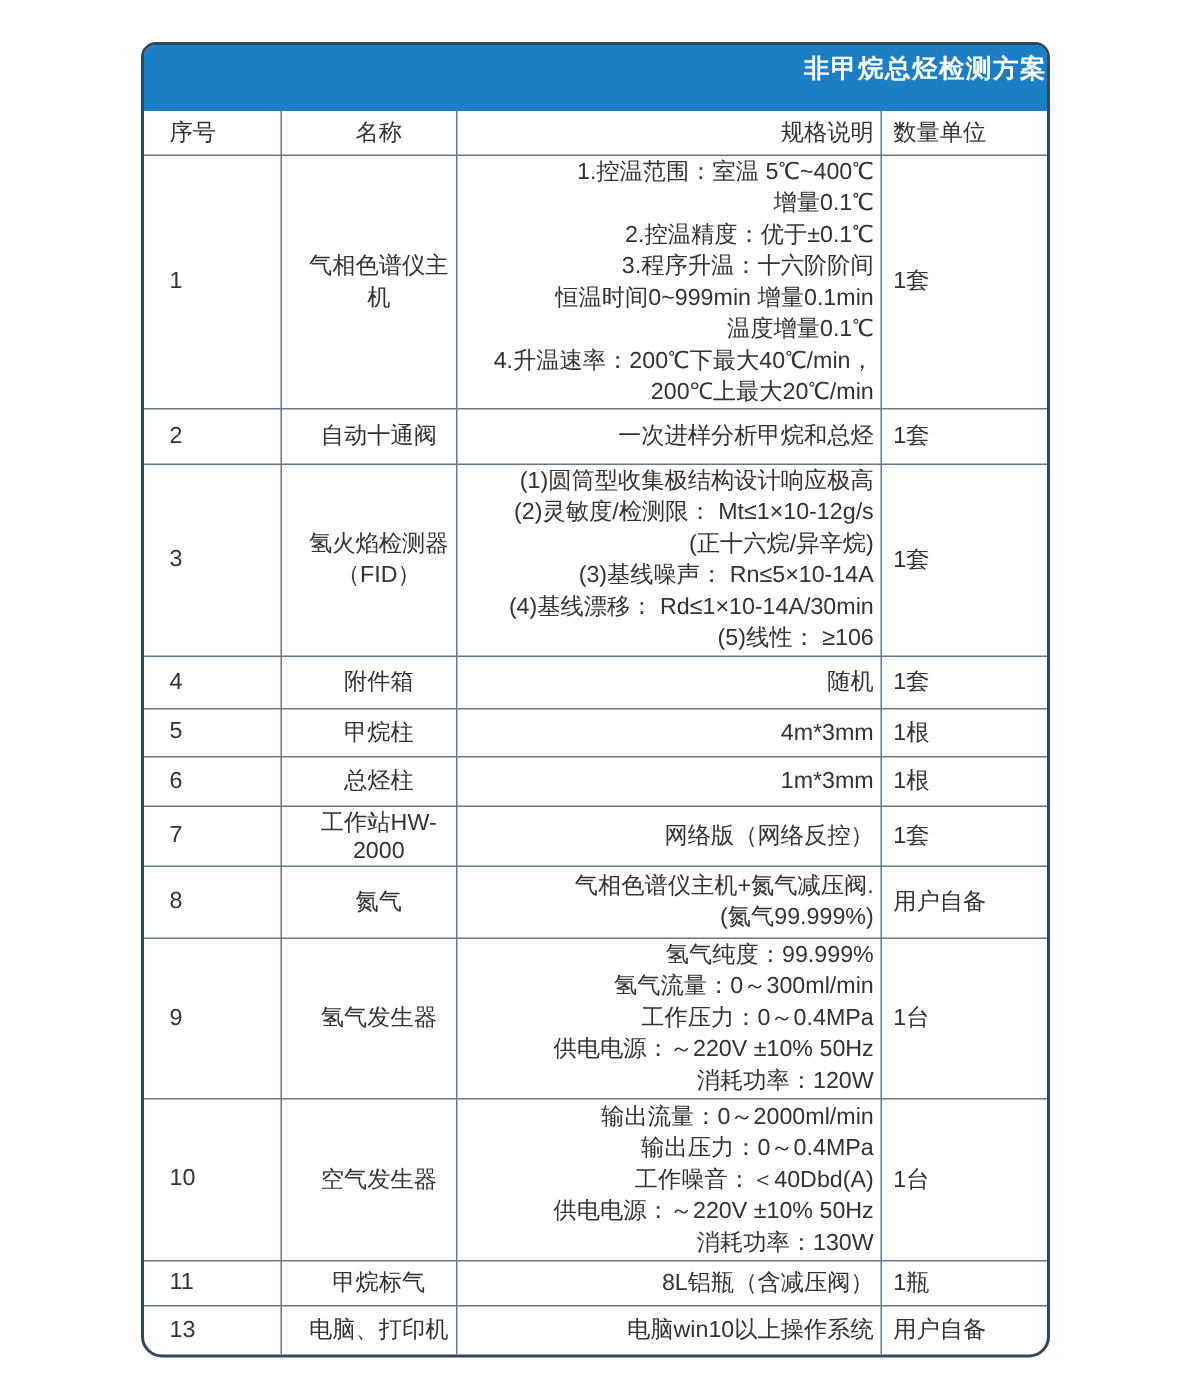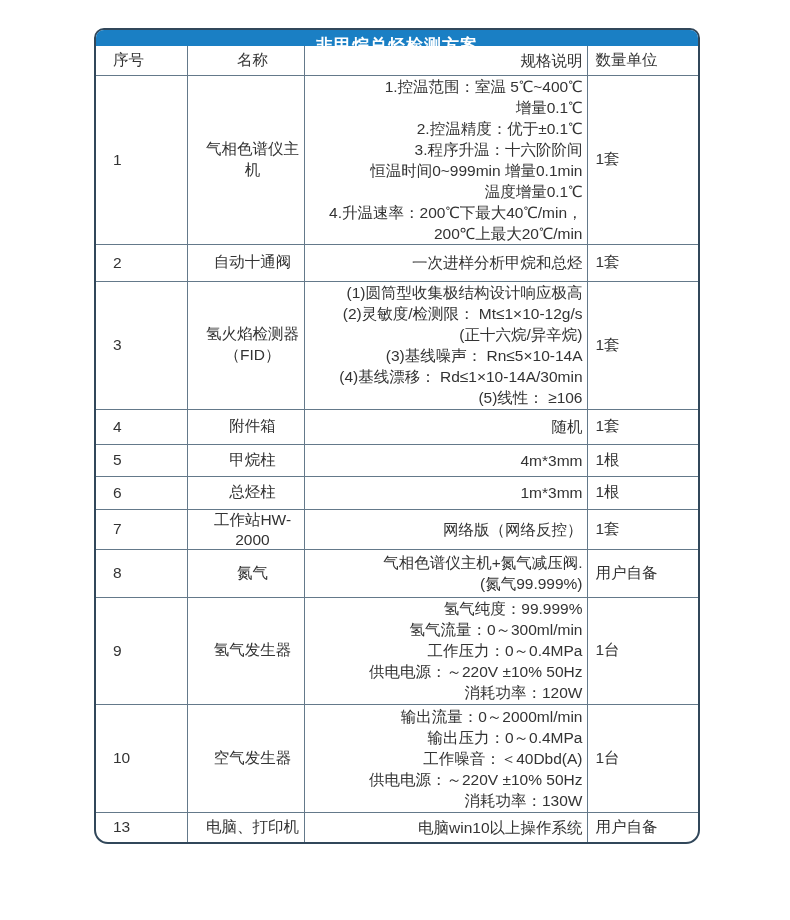--- a/index.html
+++ b/index.html
@@ -19,26 +19,26 @@
   .card {
     position: absolute;
     left: 94px; top: 28px;
     width: 606px;
     background: #ffffff;
     border: 2px solid var(--border);
     border-radius: 10px 10px 14px 14px;
     overflow: hidden;
   }
   .title-bar {
-    height: 16px;
+    height: 44px;
     background: var(--header-bg);
     color: var(--title-text);
     font-size: 17px;
     font-weight: bold;
-    text-align: center;
+    text-align: right;
     line-height: 32px;
     letter-spacing: 1px;
   }
   table {
     width: 100%;
     border-collapse: collapse;
     table-layout: fixed;
   }
   th, td {
     border: 1px solid var(--grid);
@@ -169,20 +169,26 @@
         <td class="col-no">10</td>
         <td class="col-name">空气发生器</td>
         <td class="col-spec">输出流量：0～2000ml/min
 输出压力：0～0.4MPa
 工作噪音：＜40Dbd(A)
 供电电源：～220V ±10% 50Hz
 消耗功率：130W</td>
         <td class="col-qty">1台</td>
       </tr>
       <tr>
+        <td class="col-no">11</td>
+        <td class="col-name">甲烷标气</td>
+        <td class="col-spec">8L铝瓶（含减压阀）</td>
+        <td class="col-qty">1瓶</td>
+      </tr>
+      <tr>
         <td class="col-no">13</td>
         <td class="col-name">电脑、打印机</td>
         <td class="col-spec">电脑win10以上操作系统</td>
         <td class="col-qty">用户自备</td>
       </tr>
     </tbody>
   </table>
 </div>
 
 </body></html>

